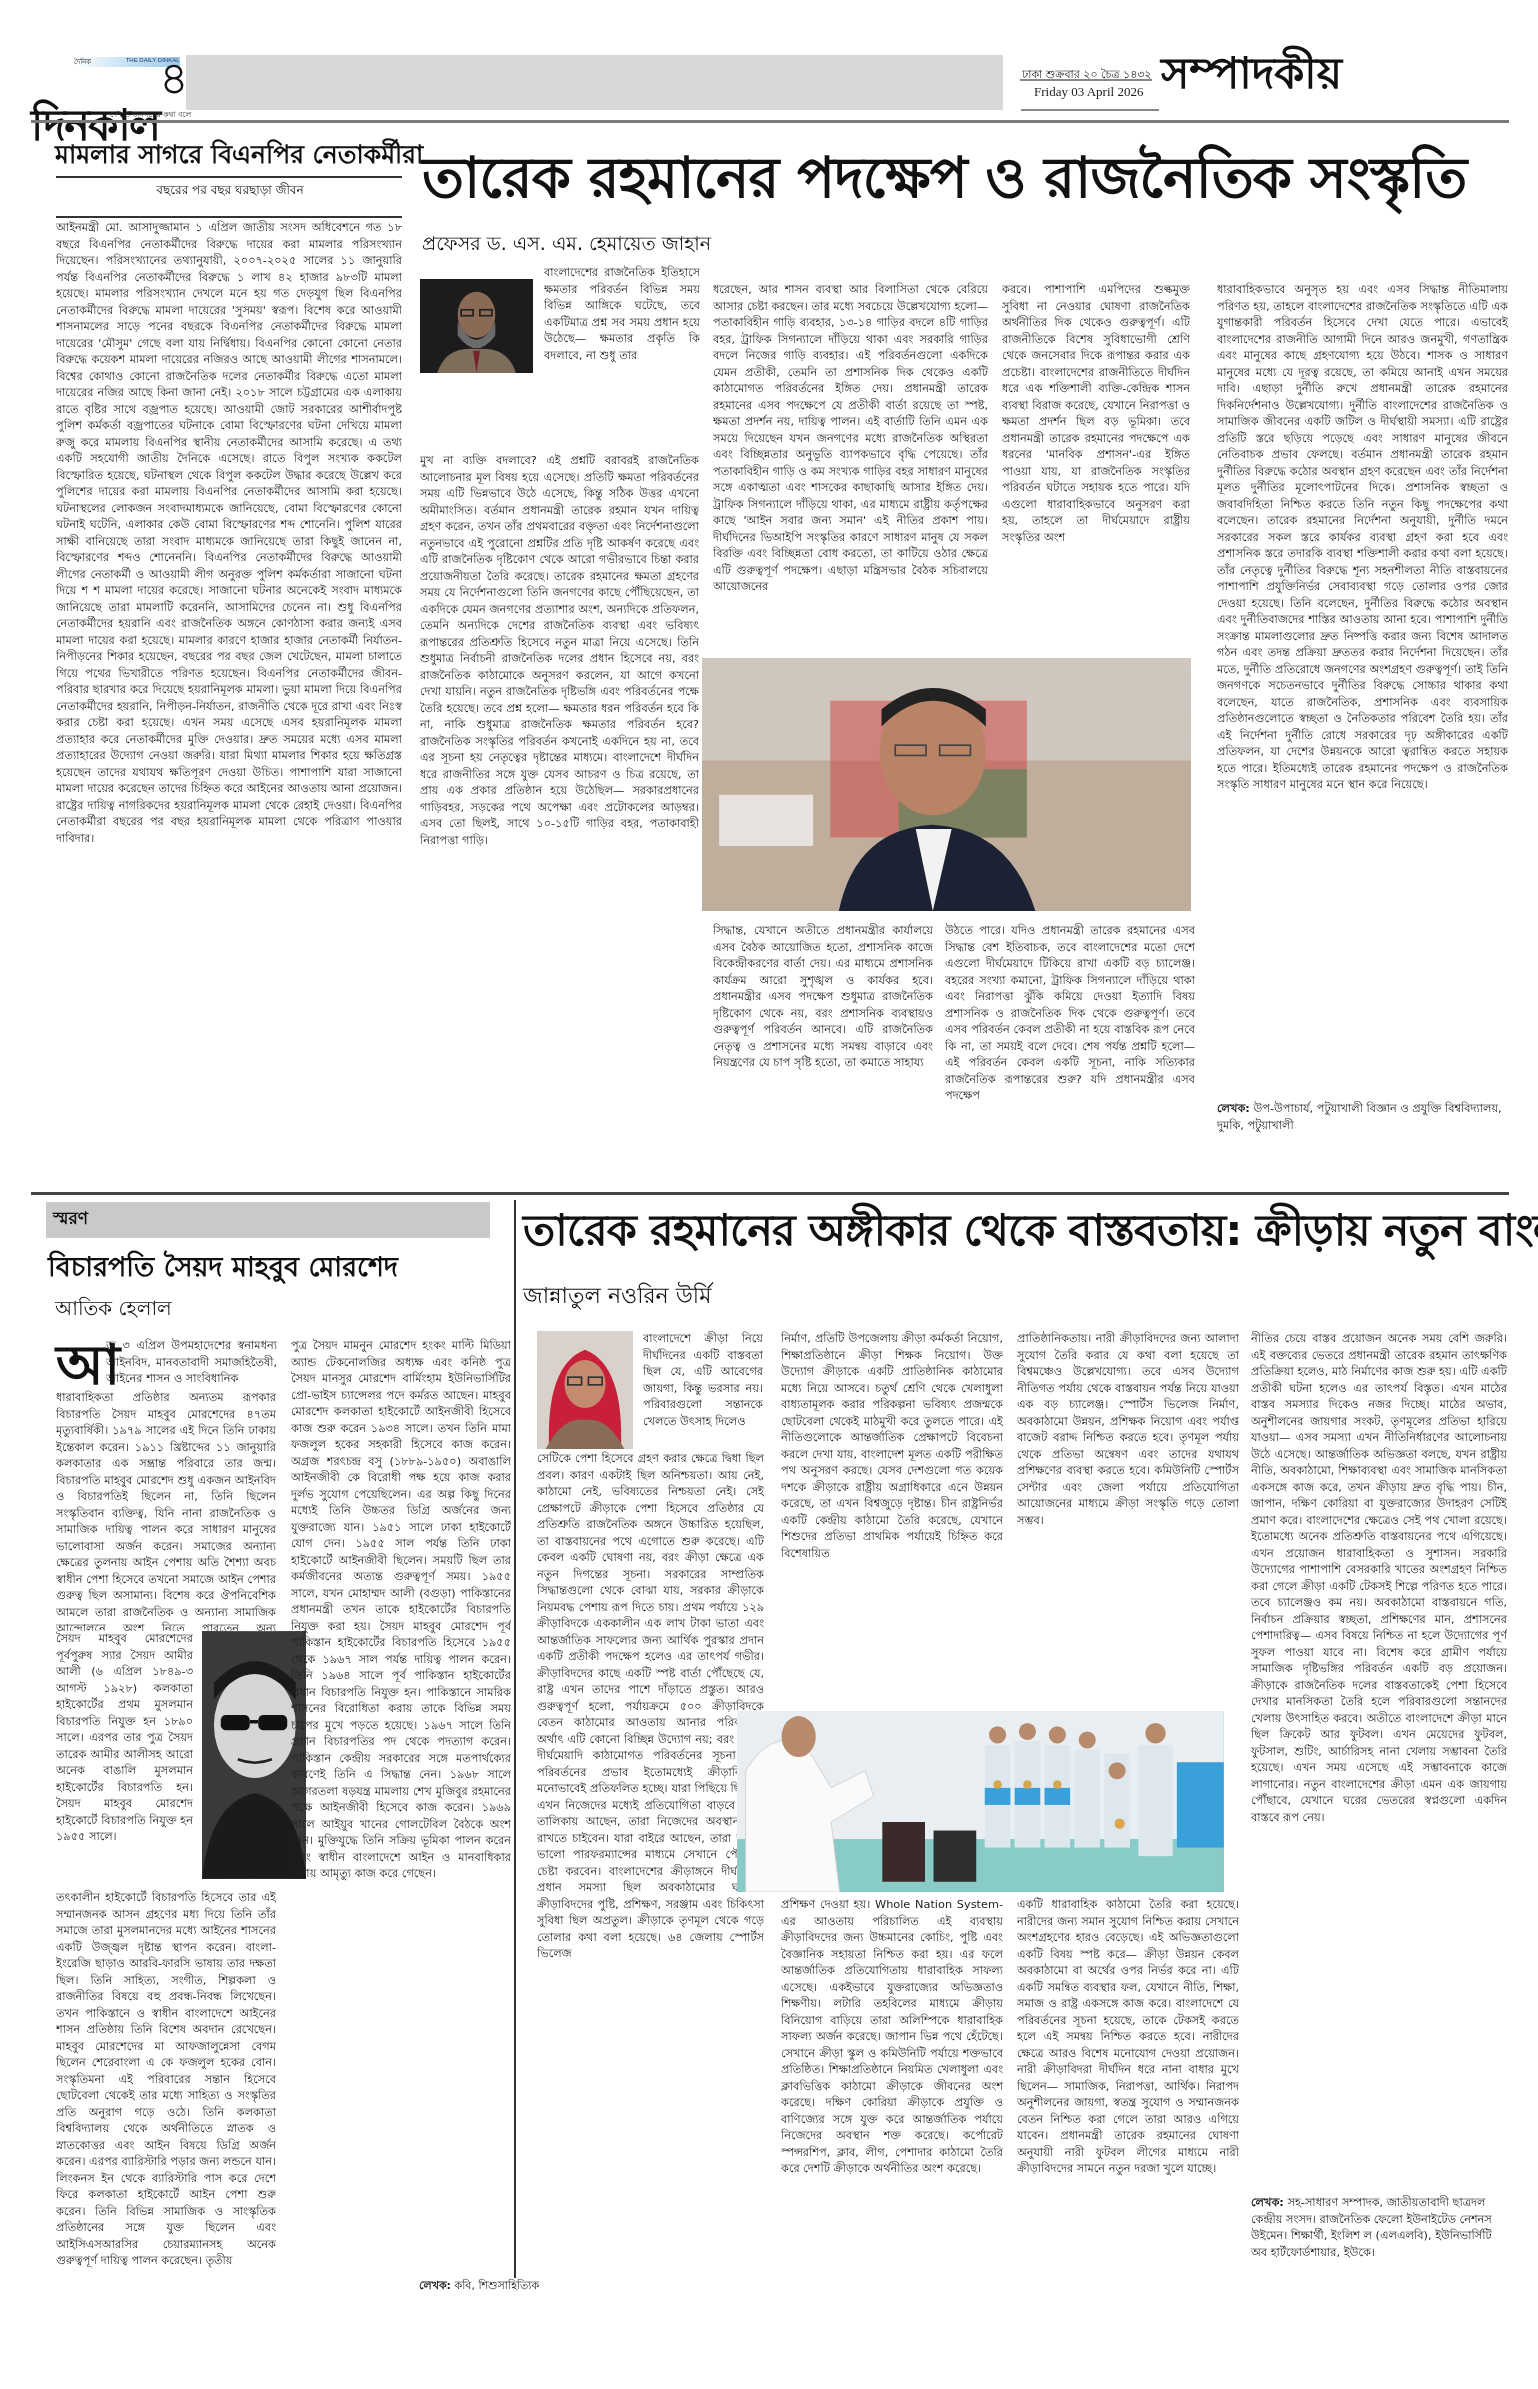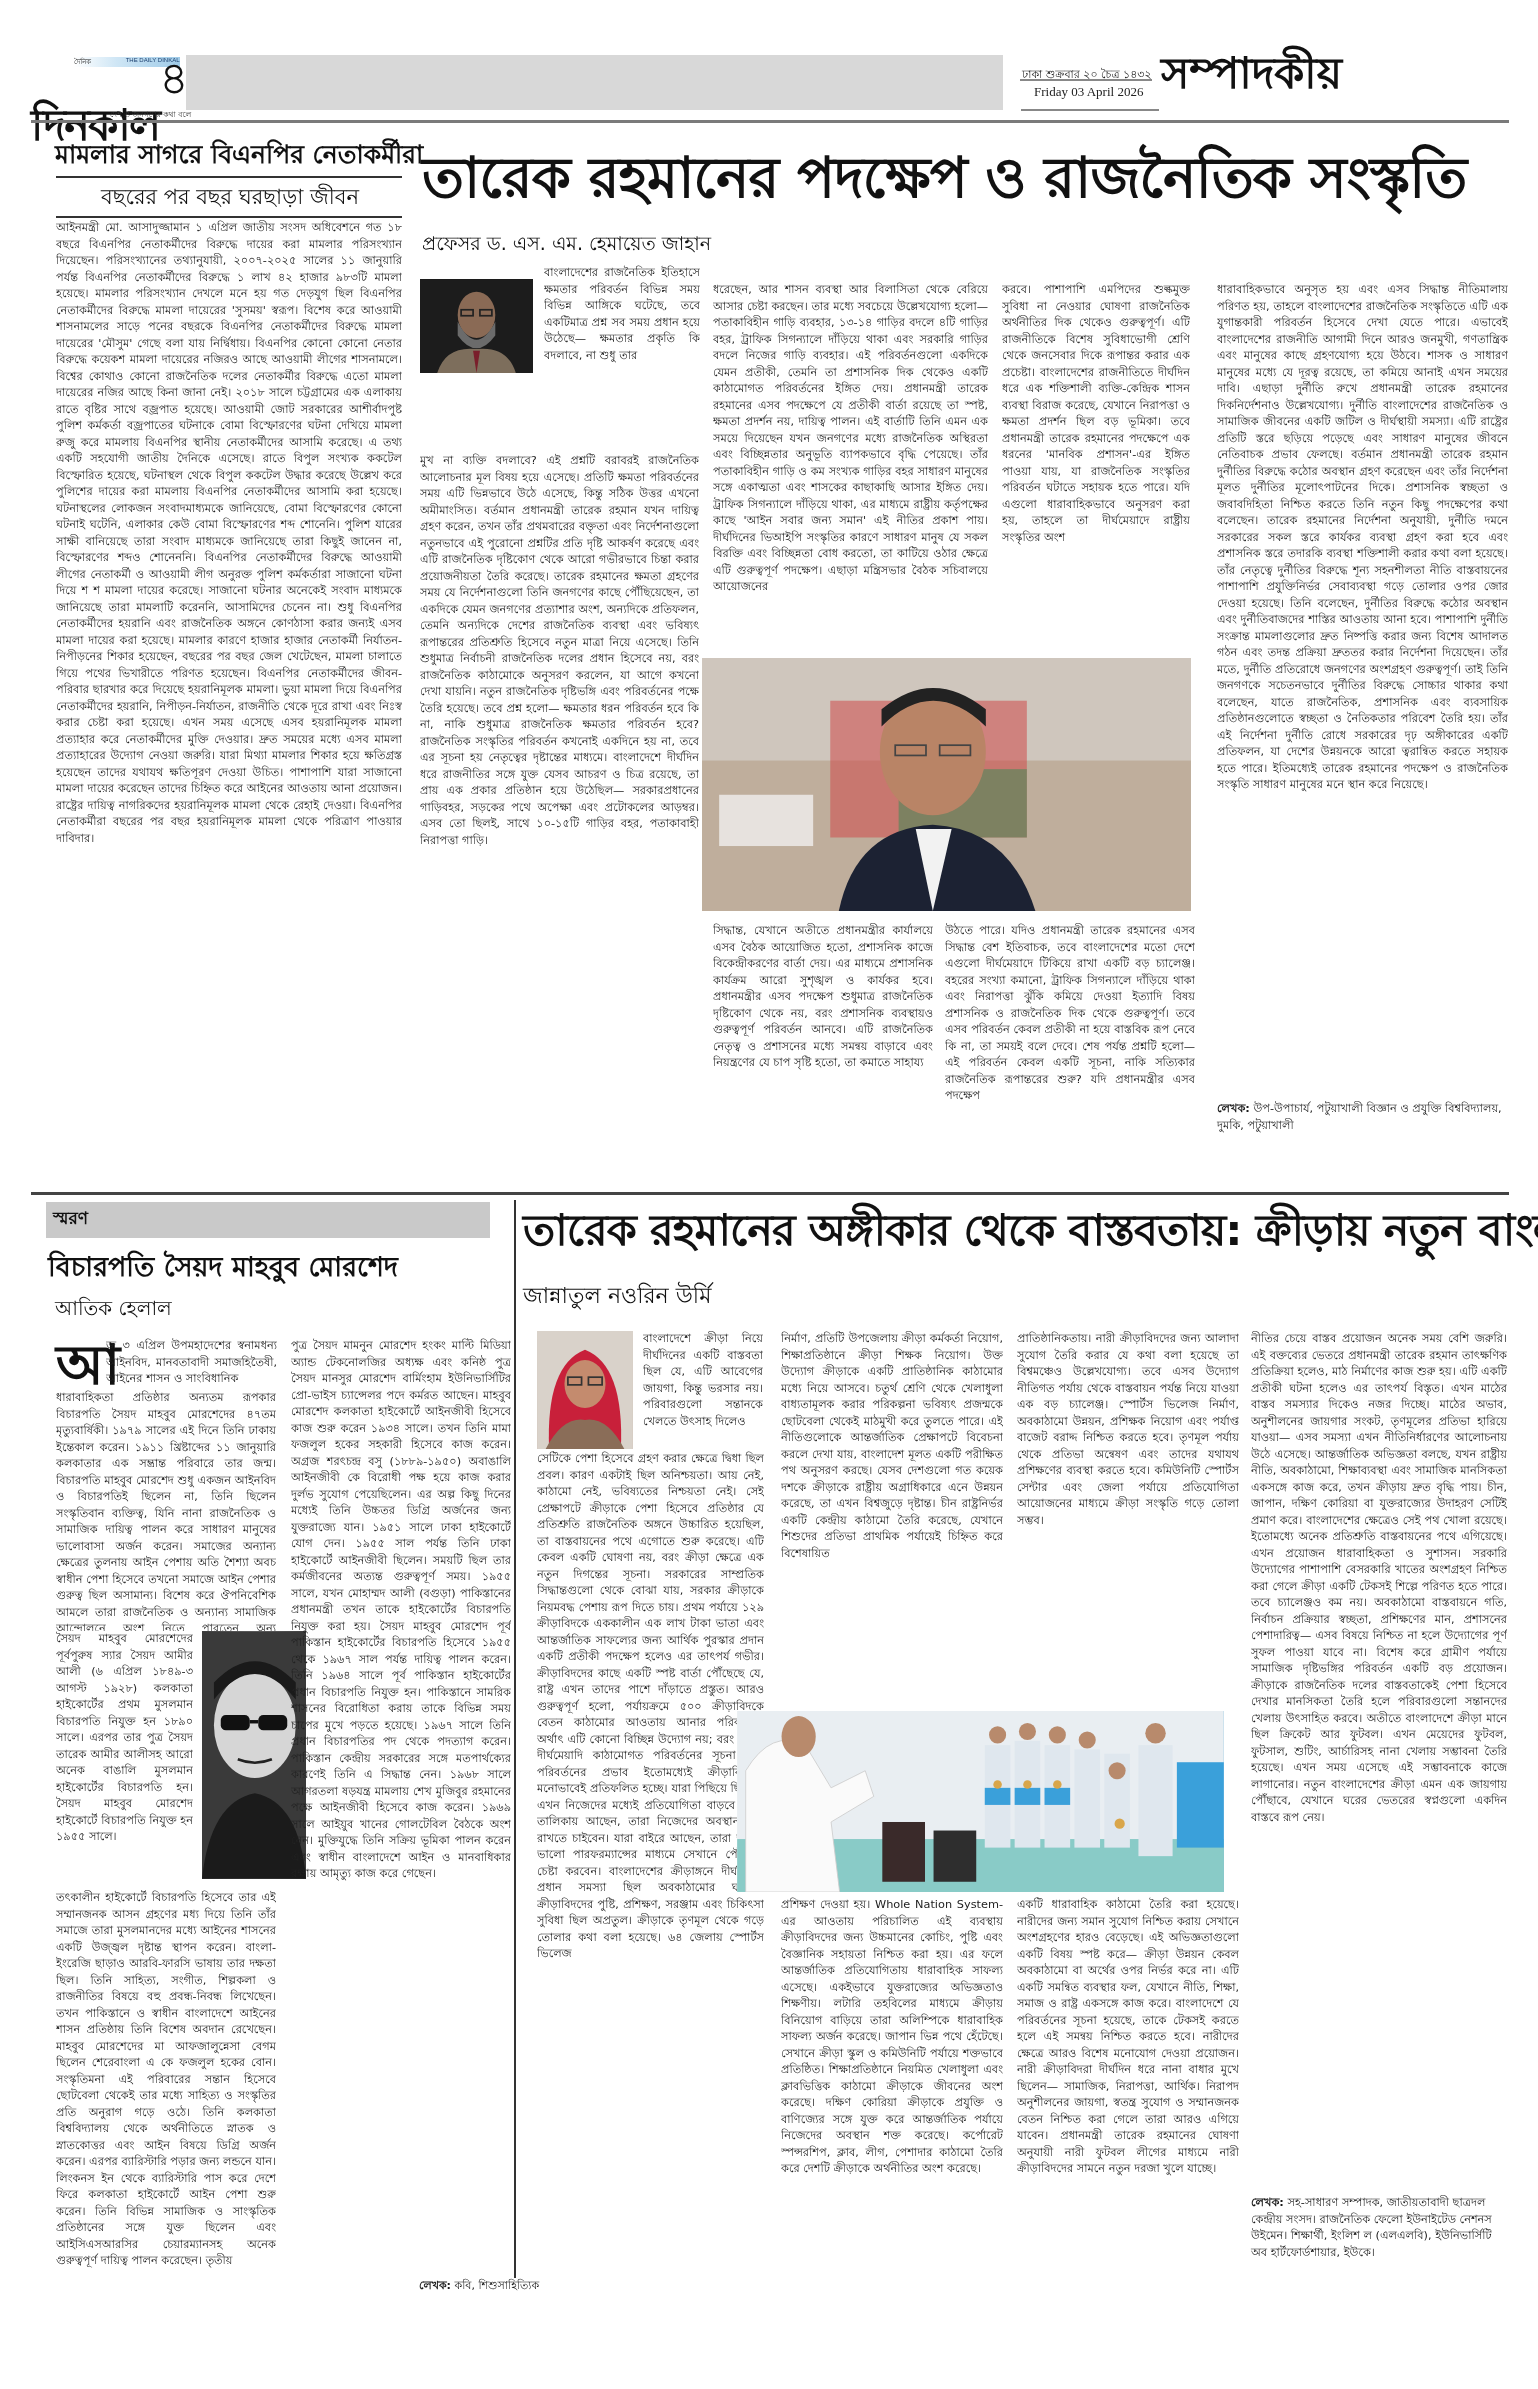--- a/index.html
+++ b/index.html
@@ -21,21 +21,21 @@
   .date-bn { left: 1022px; top: 58px; font-size: 11px; color:#222; white-space: nowrap; margin-top: 8px; }
   .date-rule1 { left: 1020px; top: 79px; width: 132px; height: 1.7px; background:#888; }
   .date-en { left: 1034px; top: 84px; font-size: 13px; color:#222; font-family: "Liberation Serif", serif; white-space: nowrap; }
   .date-rule2 { left: 1021px; top: 109px; width: 138px; height: 1.7px; background:#888; }
   .section-title { left: 1161px; top: 51px; font-size: 43px; font-weight: bold; color:#111; line-height: 1.05; white-space: nowrap; }
   .mast-rule { left: 31px; top: 120px; width: 1478px; height: 3.4px; background:#7a7a7a; }
 
   
   .l-headline { left: 55px; top: 135px; width: 350px; text-align:center; font-size: 25px; font-weight: bold; color:#111; white-space: nowrap; }
   .l-rule1 { left: 56px; top: 176px; width: 346px; height: 1.7px; background:#333; }
-  .l-sub { left: 55px; top: 181px; width: 350px; text-align:center; font-size: 21px; color:#111; white-space: nowrap; }
+  .l-sub { left: 55px; top: 181px; width: 350px; text-align:center; font-size: 12px; color:#111; white-space: nowrap; }
   .l-rule2 { left: 56px; top: 216px; width: 346px; height: 1.7px; background:#333; }
   .col-text { font-size: 11.3px; line-height: 16.5px; text-align: justify; color:#222; overflow: hidden; }
   .l-body { left: 56px; top: 220px; width: 346px; height: 950px; }
 
   
   .main-head { left: 422px; top: 147px; width: 1085px; font-size: 56px; font-weight: bold; color:#111; letter-spacing: -0.9px; white-space: nowrap; line-height: 1.1; }
   .main-byline { left: 422px; top: 229px; font-size: 19px; color:#111; white-space: nowrap; }
   .author-photo { left: 420px; top: 279px; width: 113px; height: 94px; background: #222; overflow:hidden; }
   .m-col1a { left: 544px; top: 265px; width: 156px; height: 171px; }
   .m-col1b { left: 420px; top: 453px; width: 279px; height: 701px; }

